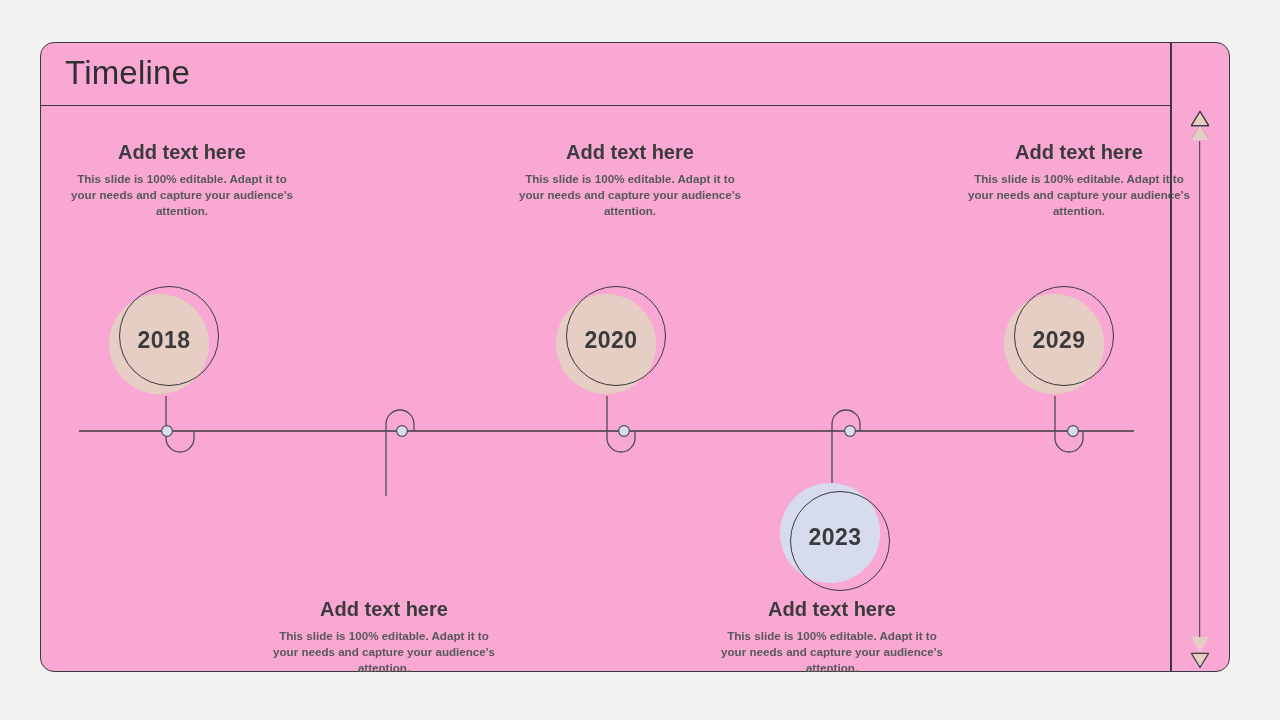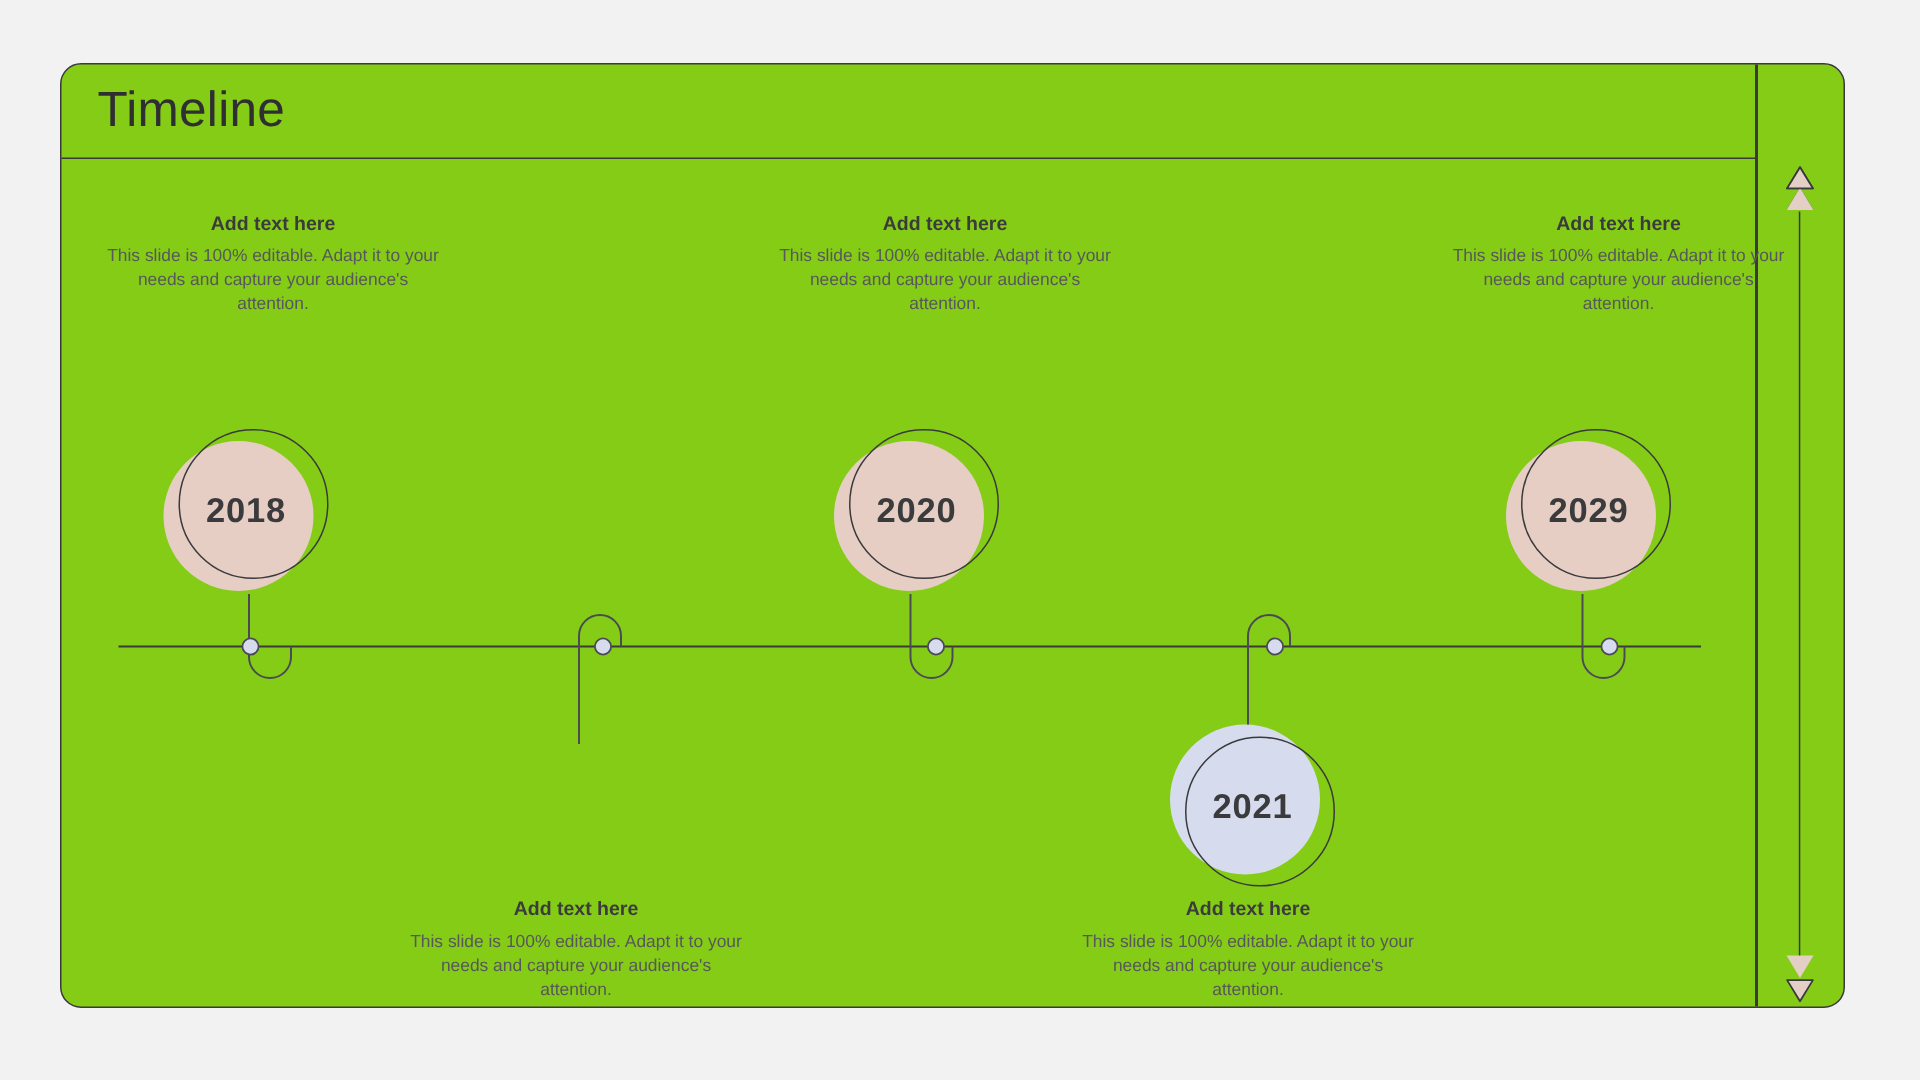--- a/index.html
+++ b/index.html
@@ -14,21 +14,21 @@
     font-family: "Liberation Sans", sans-serif;
     overflow: hidden;
   }
 
   #slide-frame {
     position: absolute;
     left: 40px;
     top: 42px;
     width: 1190px;
     height: 630px;
-    background: #84cc16;
+    background: #f9a8d4;
     border: 1.6px solid #3a3a3c;
     border-radius: 14px;
     box-sizing: border-box;
   }
 
   
   #slide-header {
     position: absolute;
     left: 0;
     top: 0;
@@ -160,29 +160,30 @@
     letter-spacing: 0.5px;
   }
 
   
   .text-block {
     position: absolute;
     width: 230px;
     text-align: center;
   }
   .text-block .tb-title {
-    font-size: 13px;
+    font-size: 20px;
     font-weight: bold;
     color: #3b3b3d;
     margin-bottom: 7px;
   }
   .text-block .tb-body {
     font-size: 11.6px;
     line-height: 16.2px;
     color: #57585a;
+    font-weight: bold;
   }
 </style>
 </head>
 <body>
 
 <div id="slide-frame">
 
   <div id="slide-header">
     <div id="page-title">Timeline</div>
   </div>
@@ -246,21 +247,21 @@
     </div>
     <div class="node up" style="left:515px; top:180px;">
       <div class="disc pink"></div>
       <div class="ring"></div>
       <div class="year">2020</div>
     </div>
 
     <div class="node down" style="left:739px; top:377px;">
       <div class="disc blue"></div>
       <div class="ring"></div>
-      <div class="year">2021</div>
+      <div class="year">2023</div>
     </div>
     <div class="text-block" style="left:676px; top:492px;">
       <div class="tb-title">Add text here</div>
       <div class="tb-body">This slide is 100% editable. Adapt it to your needs and capture your audience's attention.</div>
     </div>
 
     <div class="text-block" style="left:923px; top:35px;">
       <div class="tb-title">Add text here</div>
       <div class="tb-body">This slide is 100% editable. Adapt it to your needs and capture your audience's attention.</div>
     </div>

